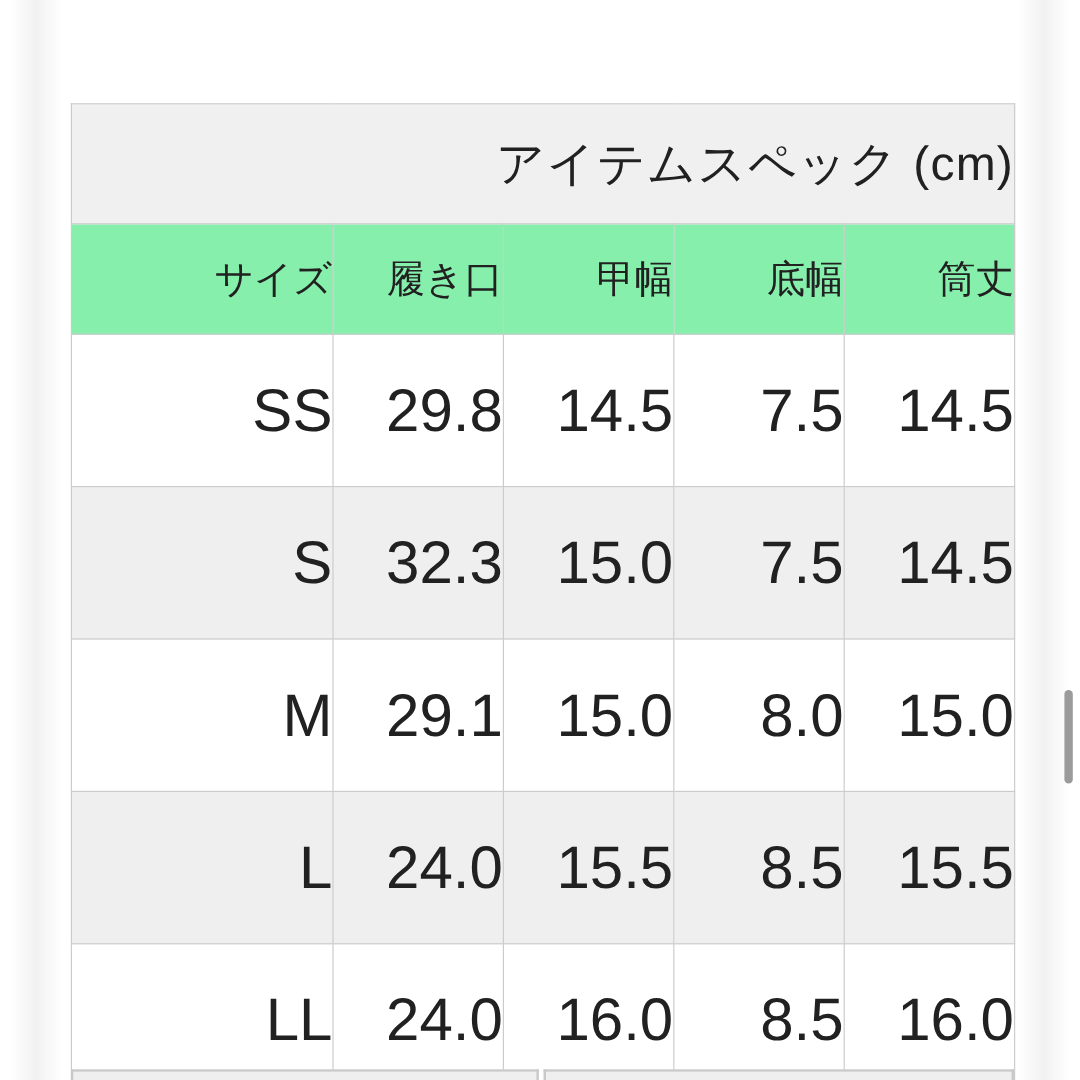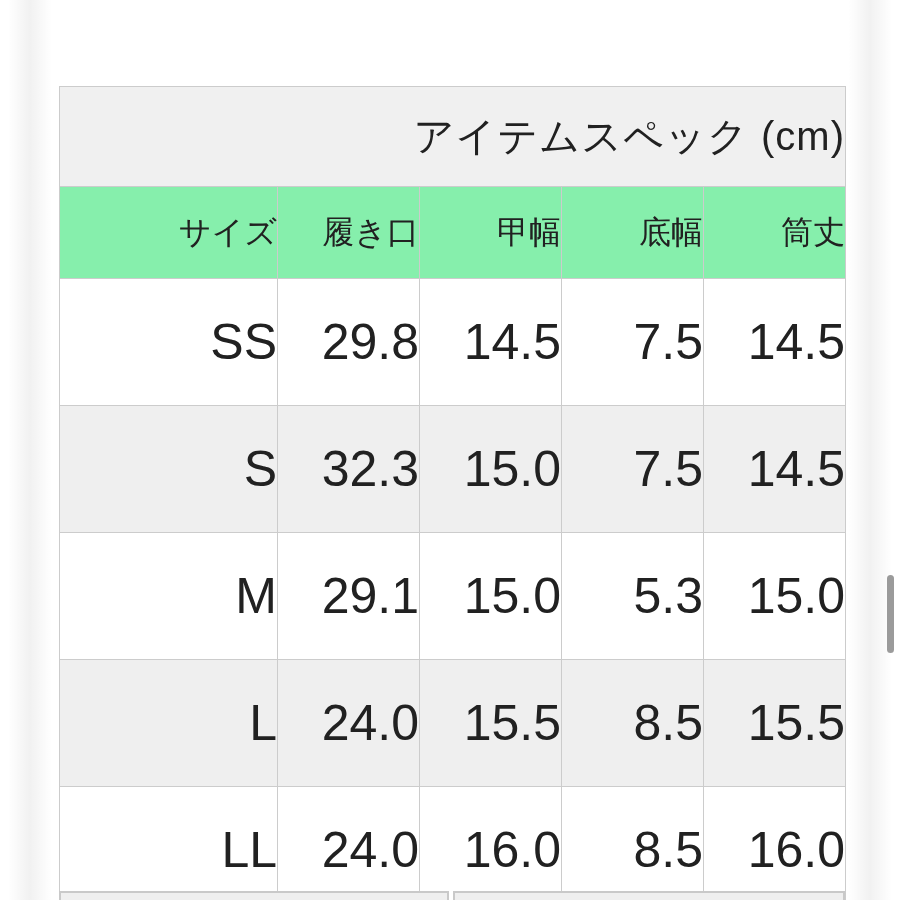--- a/index.html
+++ b/index.html
@@ -117,21 +117,21 @@
         <td>S</td>
         <td>32.3</td>
         <td>15.0</td>
         <td>7.5</td>
         <td>14.5</td>
       </tr>
       <tr>
         <td>M</td>
         <td>29.1</td>
         <td>15.0</td>
-        <td>5.3</td>
+        <td>8.0</td>
         <td>15.0</td>
       </tr>
       <tr>
         <td>L</td>
         <td>24.0</td>
         <td>15.5</td>
         <td>8.5</td>
         <td>15.5</td>
       </tr>
       <tr>

